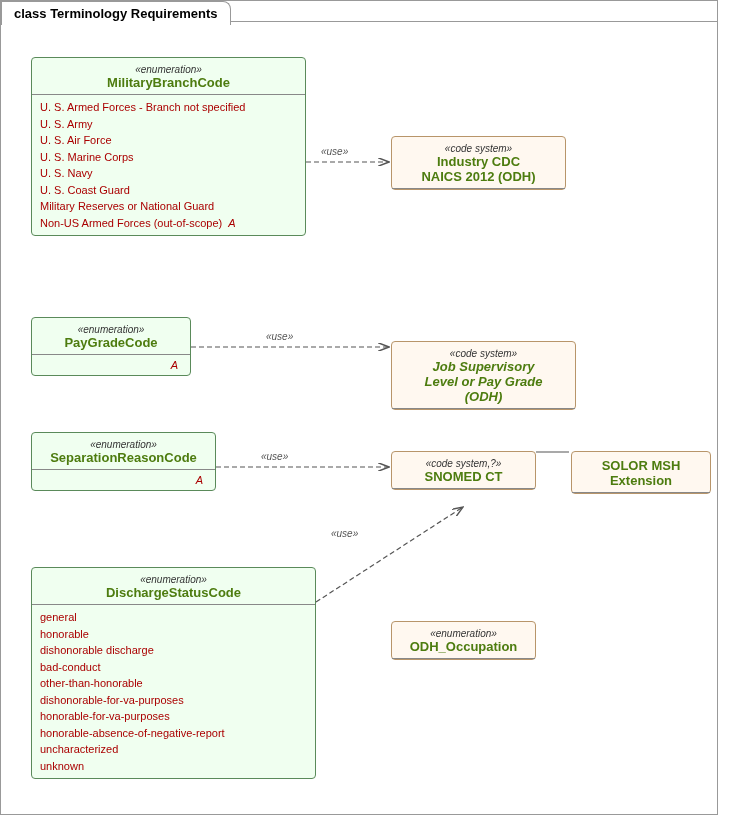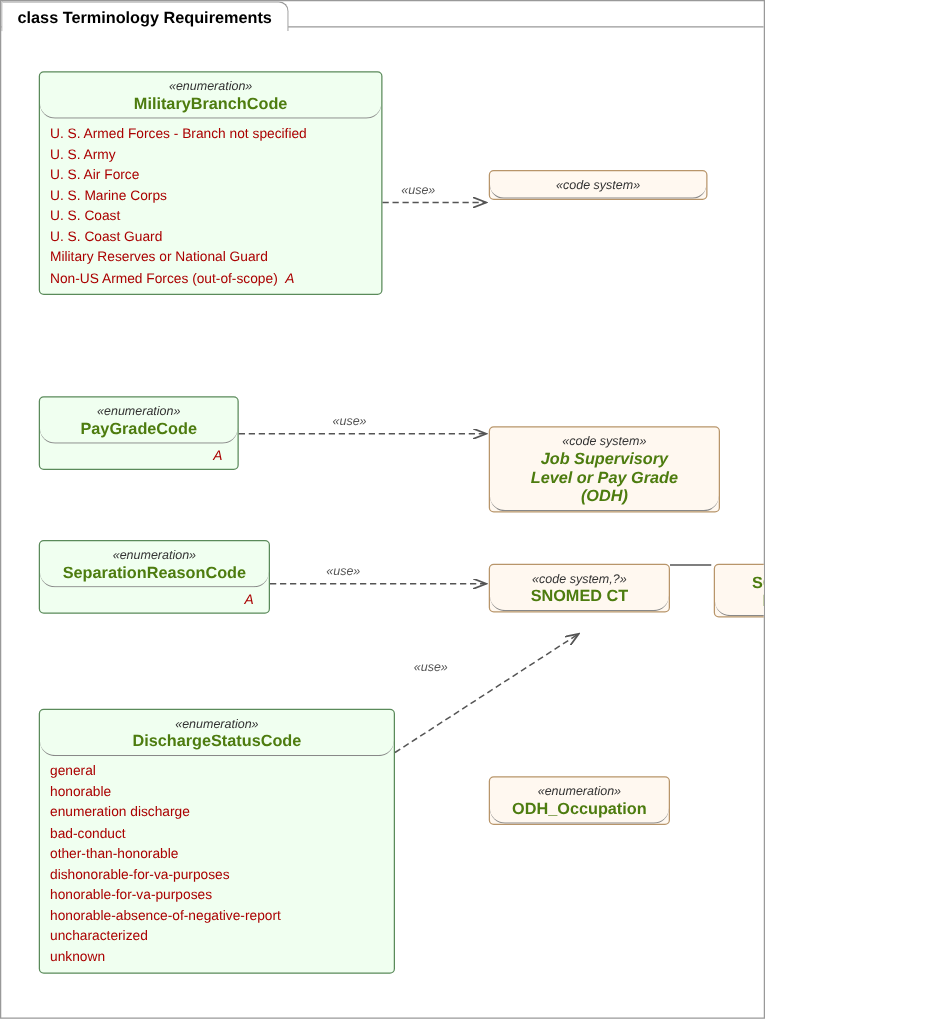--- a/index.html
+++ b/index.html
@@ -2,21 +2,21 @@
 <html><head>
   <meta charset="utf-8">
   <style>
     * { box-sizing: border-box; margin: 0; padding: 0; }
     body {
       background: #fff;
       font-family: Arial, sans-serif;
       font-size: 12px;
     }
     .diagram-container {
-      width: 612px;
+      width: 718px;
       height: 815px;
       border: 1px solid #999;
       position: relative;
       background: #fff;
       overflow: hidden;
     }
     .title-tab {
       position: absolute;
       top: 0;
       left: 0;
@@ -50,21 +50,20 @@
     }
     .uml-box.tan {
       background: #fff8f0;
       border-color: #b8956a;
       margin-top: 24px;
     }
     .uml-box-header {
       text-align: center;
       padding: 6px 8px 4px;
       border-bottom: 1px solid #888;
-      border-radius: 12px;
     }
     .uml-box-header .stereotype {
       font-size: 10px;
       font-style: italic;
       color: #333;
     }
     .uml-box-header .classname {
       font-weight: bold;
       font-size: 13px;
       color: #4d7c0f;
@@ -105,30 +104,32 @@
     <div class="uml-box green" style="left:30px; top:35px; width:275px;">
       <div class="uml-box-header">
         <div class="stereotype">«enumeration»</div>
         <div class="classname">MilitaryBranchCode</div>
       </div>
       <div class="uml-box-body">
         <div class="item">U. S. Armed Forces - Branch not specified</div>
         <div class="item">U. S.  Army</div>
         <div class="item">U. S. Air Force</div>
         <div class="item">U. S. Marine Corps</div>
-        <div class="item">U. S. Coast</div>
+        <div class="item">U. S. Navy</div>
         <div class="item">U. S. Coast Guard</div>
         <div class="item">Military Reserves or National Guard</div>
         <div class="item">Non-US Armed Forces (out-of-scope) &nbsp;<span style="color:#a00;font-style:italic;">A</span></div>
       </div>
     </div>
 
     <div class="uml-box tan" style="left:390px; top:90px; width:175px;">
       <div class="uml-box-header">
         <div class="stereotype">«code system»</div>
+        <div class="classname" style="white-space:pre-line;">Industry CDC
+NAICS 2012 (ODH)</div>
       </div>
     </div>
 
     <div class="uml-box green" style="left:30px; top:295px; width:160px;">
       <div class="uml-box-header">
         <div class="stereotype">«enumeration»</div>
         <div class="classname">PayGradeCode</div>
       </div>
       <div class="uml-box-body">
         <div class="abstract-a">A</div>
@@ -169,21 +170,21 @@
     </div>
 
     <div class="uml-box green" style="left:30px; top:545px; width:285px;">
       <div class="uml-box-header">
         <div class="stereotype">«enumeration»</div>
         <div class="classname">DischargeStatusCode</div>
       </div>
       <div class="uml-box-body">
         <div class="item">general</div>
         <div class="item">honorable</div>
-        <div class="item">enumeration discharge</div>
+        <div class="item">dishonorable discharge</div>
         <div class="item">bad-conduct</div>
         <div class="item">other-than-honorable</div>
         <div class="item">dishonorable-for-va-purposes</div>
         <div class="item">honorable-for-va-purposes</div>
         <div class="item">honorable-absence-of-negative-report</div>
         <div class="item">uncharacterized</div>
         <div class="item">unknown</div>
       </div>
     </div>
 

